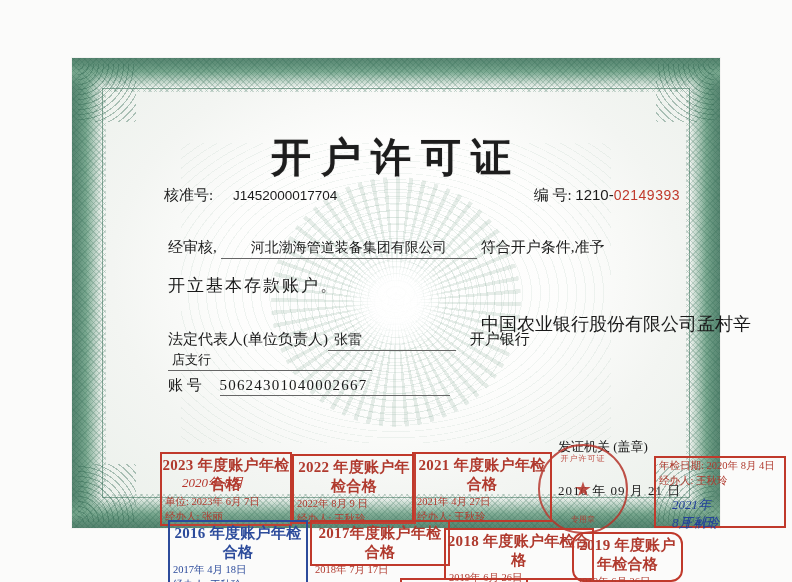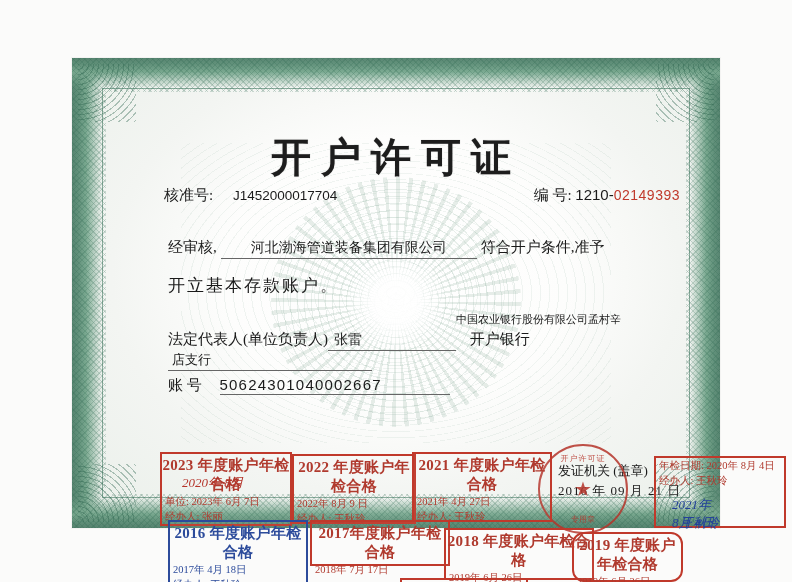--- a/index.html
+++ b/index.html
@@ -120,31 +120,31 @@
   #line2{left:96px; top:216px; font-size:17px; letter-spacing:2px;}
 
   #line3{left:96px; top:272px; width:520px; font-size:15px;}
   #legal-name{
     display:inline-block; min-width:118px; text-align:left;
     border-bottom:1px solid #666; padding:0 4px 1px 6px; font-size:14px;
   }
   #bank-label{margin-left:10px;}
   #bank-name{
     position:absolute; left:288px; top:-18px; width:320px;
-    font-size:11px; font-family:Liberation Serif, serif;
+    font-size:18px; text-align:center;font-family:Liberation Serif, serif;
   }
   #bank-branch{
     display:inline-block; min-width:196px; border-bottom:1px solid #666;
     padding:0 4px 1px 4px; font-size:13px;
   }
 
   #acct-row{left:96px; top:318px; font-size:15px;}
   #acct-no{
     display:inline-block; margin-left:14px; min-width:230px;
-    font-family:Liberation Sans, sans-serif; font-size:15px; letter-spacing:1.2px;
+    font-family:Liberation Serif, serif; font-size:15px; letter-spacing:1.2px;
     border-bottom:1px solid #666; padding-bottom:1px;
   }
 
   
   .stamp{
     position:absolute;
     border:2px solid #c0392b;
     color:#b03a2e;
     font-family:"Liberation Serif", serif;
     box-sizing:border-box;
@@ -169,21 +169,21 @@
   #stamp-2022{left:220px; top:396px; width:124px; height:70px;}
   #stamp-2023{left:88px;  top:394px; width:132px; height:74px;}
   #stamp-2017{left:238px; top:462px; width:140px; height:46px;}
   #stamp-2018{left:372px; top:470px; width:150px; height:52px;}
   #stamp-2019{left:500px; top:474px; width:111px; height:50px;border-radius:12px;}
   #stamp-2016b{left:96px; top:462px; width:140px; height:68px; border-color:#2c4b9b; color:#2c4b9b;}
   #stamp-sign{left:328px; top:520px; width:128px; height:30px;}
 
   
   #issuer{
-    position:absolute; left:486px; top:404px; width:168px;
+    position:absolute; left:486px; top:380px; width:168px;
     font-family:"Liberation Serif", serif; font-size:13px; color:#1a1a1a;
   }
   #issue-date{
     position:absolute; left:486px; top:424px; width:180px;
     font-family:"Liberation Serif", serif; font-size:13px; color:#1a1a1a; letter-spacing:1px;
   }
   #round-seal{
     position:absolute; left:466px; top:386px; width:86px; height:86px;
     border:2px solid #b5342a; border-radius:50%;
     color:#b5342a; opacity:.85;

